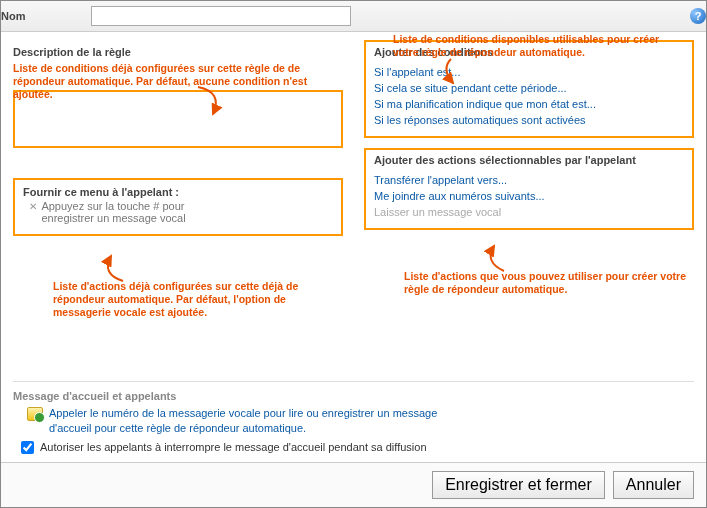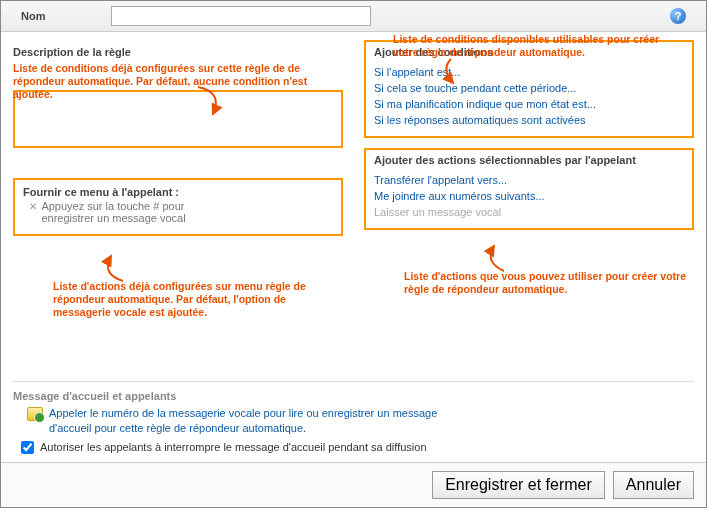--- a/index.html
+++ b/index.html
@@ -13,21 +13,21 @@
     height: 508px;
     border: 1px solid #888;
     display: flex;
     flex-direction: column;
     position: relative;
     overflow: hidden;
   }
   .header {
     background: linear-gradient(#f7f7f7, #ececec);
     border-bottom: 1px solid #ccc;
-    padding: 5px 20px;
+    padding: 5px 0;
     display: flex;
     align-items: center;
     gap: 10px;
   }
   .header-label {
     font-weight: bold;
     color: #444;
     width: 80px;
   }
   .name-input {
@@ -233,28 +233,28 @@
       <div class="menu-title">Fournir ce menu à l'appelant :</div>
       <div class="menu-item">
         <span class="x-icon">✕</span>
         <span style="max-width:180px;">Appuyez sur la touche # pour enregistrer un message vocal</span>
       </div>
     </div>
 
     <svg class="arrow" style="top:214px; left:80px;" width="50" height="30">
       <path d="M30,27 Q8,20 18,2" stroke="#e65100" stroke-width="2" fill="none" marker-end="url(#ah1)"></path>
     </svg>
-    <div class="annot" style="top:240px; left:40px; width:290px;">Liste d'actions déjà configurées sur menu règle de répondeur automatique. Par défaut, l'option de messagerie vocale est ajoutée.</div>
+    <div class="annot" style="top:240px; left:40px; width:290px;">Liste d'actions déjà configurées sur cette déjà de répondeur automatique. Par défaut, l'option de messagerie vocale est ajoutée.</div>
   </div>
 
   <div class="col-right">
     <div class="panel">
       <div class="panel-title">Ajouter des conditions</div>
       <div class="link-item">Si l'appelant est...</div>
-      <div class="link-item">Si cela se touche pendant cette période...</div>
+      <div class="link-item">Si cela se situe pendant cette période...</div>
       <div class="link-item">Si ma planification indique que mon état est...</div>
       <div class="link-item">Si les réponses automatiques sont activées</div>
     </div>
 
     <div class="panel">
       <div class="panel-title">Ajouter des actions sélectionnables par l'appelant</div>
       <div class="link-item">Transférer l'appelant vers...</div>
       <div class="link-item">Me joindre aux numéros suivants...</div>
       <div class="link-item disabled">Laisser un message vocal</div>
     </div>

